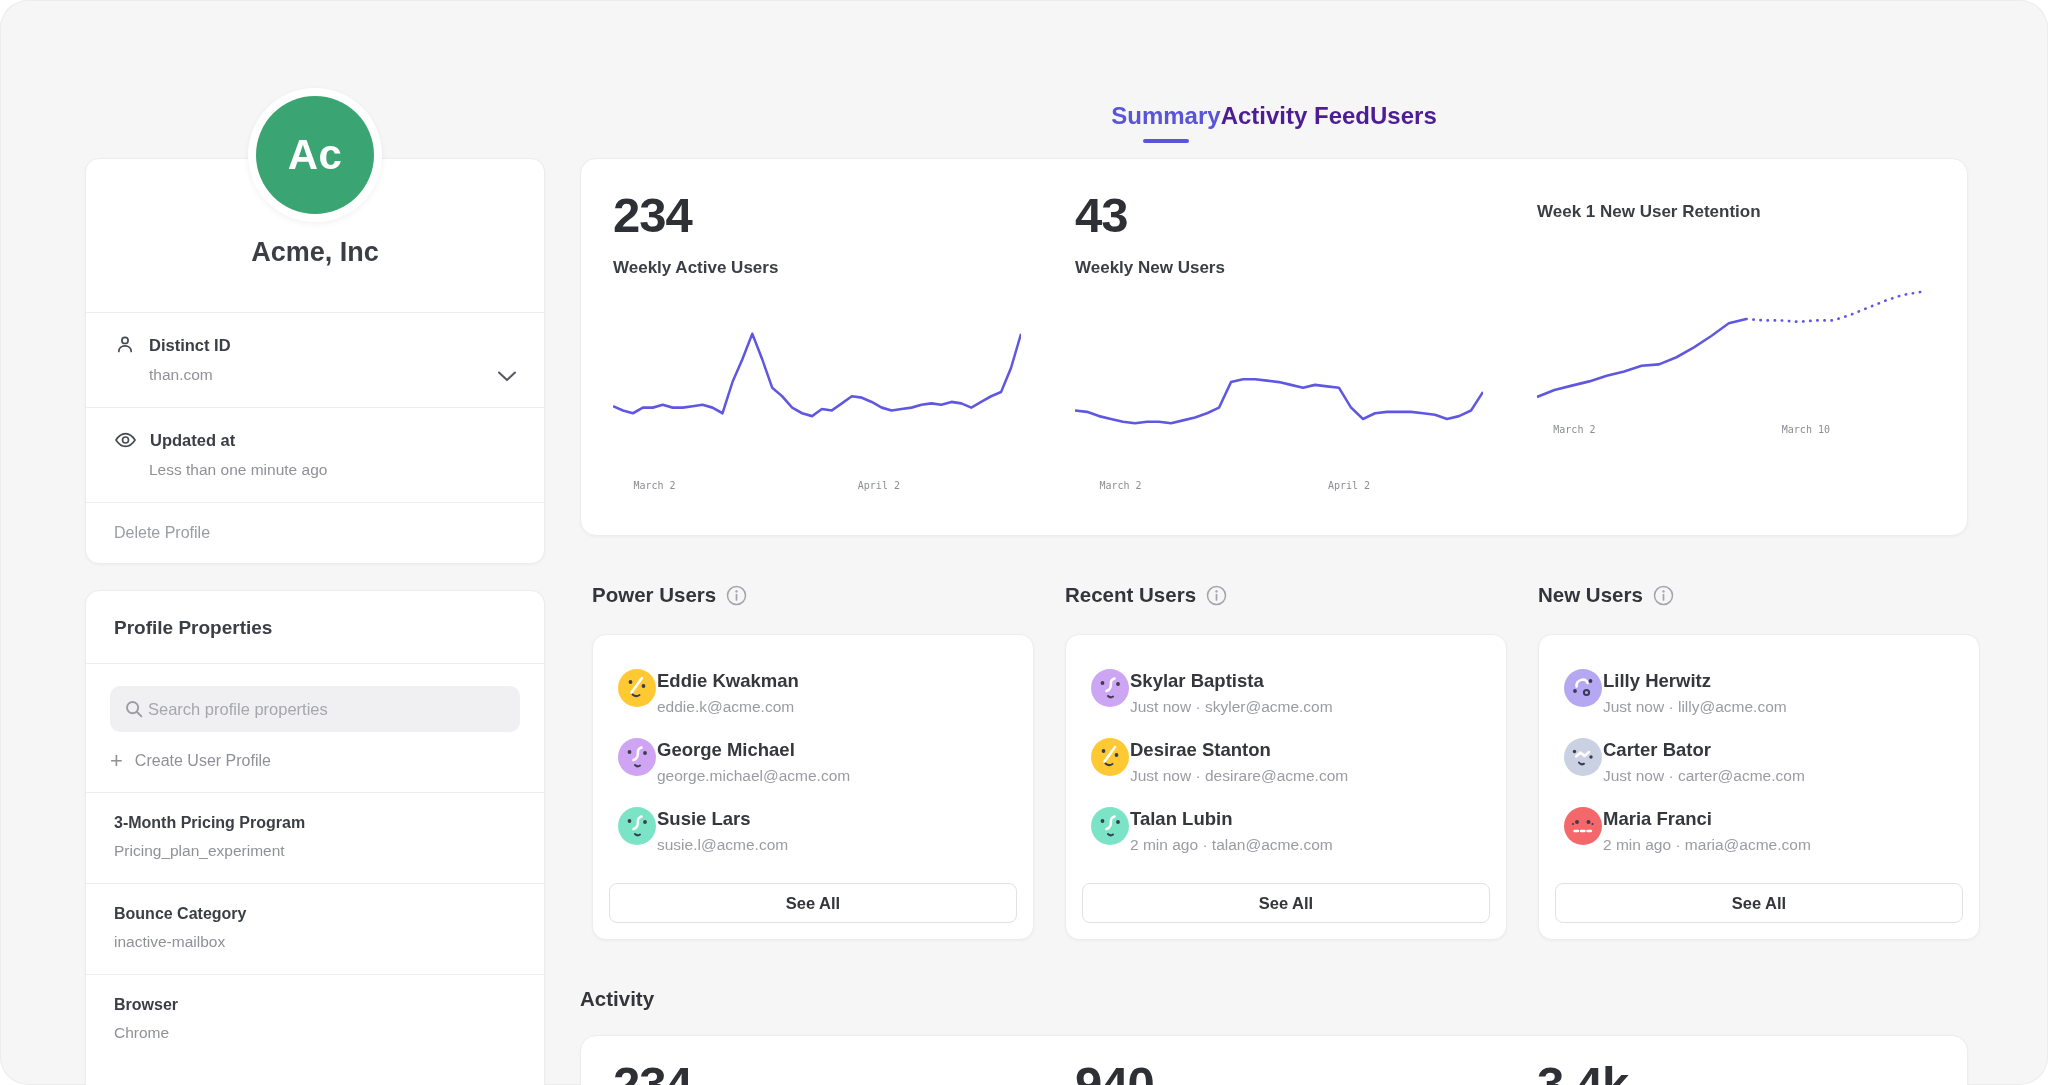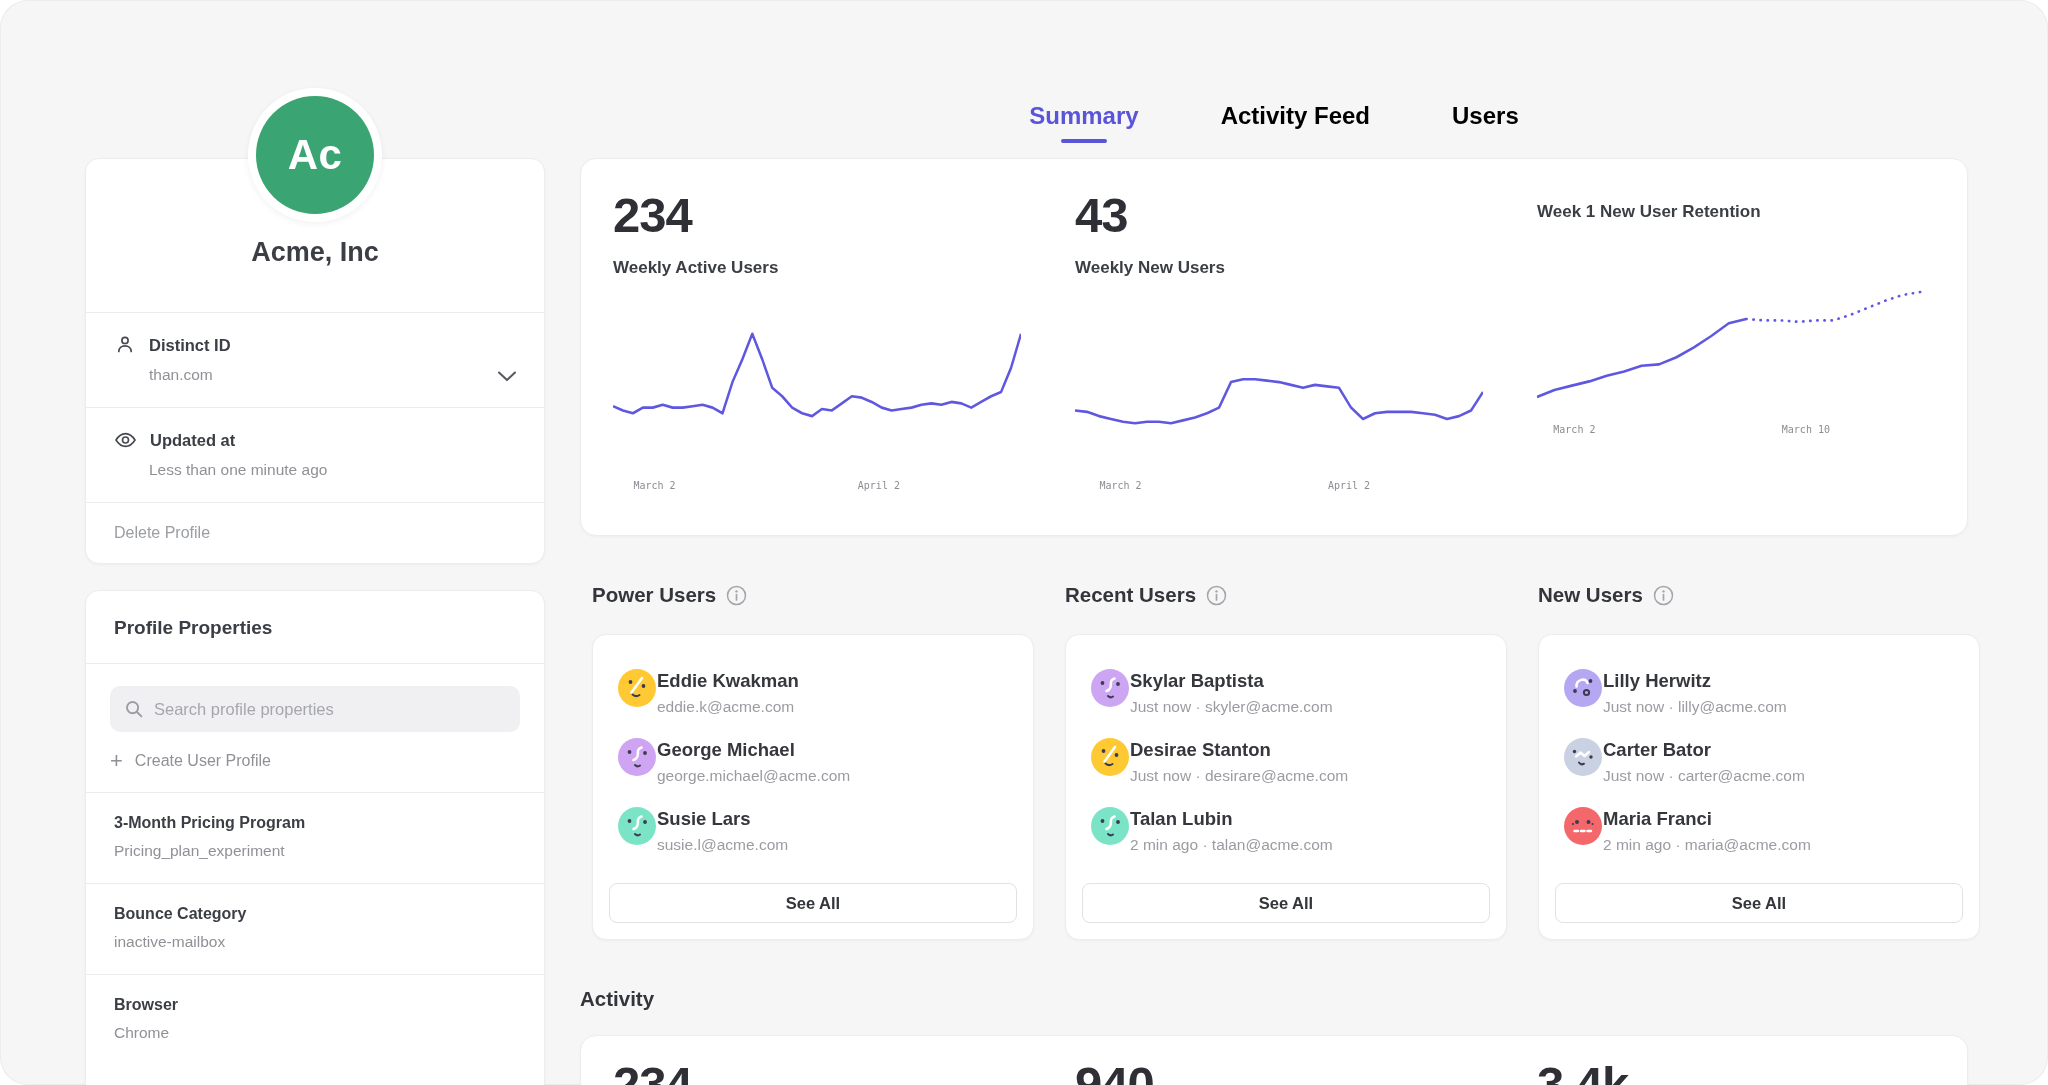--- a/index.html
+++ b/index.html
@@ -16,33 +16,33 @@
   .profile-name{padding-top:78px;text-align:center;font-size:27px;font-weight:700;color:#3b3e44;padding-bottom:44px;}
   .divider{height:1px;background:#ededf0;}
   .field-row{position:relative;padding:21px 28px 23px 28px;}
   .field-head{display:flex;align-items:center;gap:13px;}
   .field-label{font-size:16.5px;font-weight:700;color:#3b3e44;}
   .field-value{margin:10px 0 0 35px;font-size:15.5px;color:#8f9196;}
   .chevron{position:absolute;right:26px;top:56px;}
   .delete-row{padding:21px 28px;font-size:16px;color:#9a9da2;cursor:pointer;}
   .props-card{position:absolute;top:590px;left:0;width:460px;height:560px;}
   .props-title{padding:26px 28px 24px;font-size:19px;font-weight:700;color:#3b3e44;}
-  .search-box{margin:22px 24px 0;height:46px;background:#f0f0f2;border-radius:10px;display:flex;align-items:center;padding:0 14px;gap:8px;}
+  .search-box{margin:22px 24px 0;height:46px;background:#f0f0f2;border-radius:10px;display:flex;align-items:center;padding:0 14px;gap:2px;}
   .search-box input{border:none;outline:none;background:transparent;font-size:16.5px;color:#55585e;width:100%;font-family:inherit;}
   .search-box input::placeholder{color:#a5a7ac;}
   .create-row{margin:18px 24px 20px;display:flex;align-items:center;gap:12px;color:#8f9196;font-size:16px;cursor:pointer;}
   .plus-glyph{font-size:22px;line-height:1;color:#8f9196;}
   .prop-row{padding:21px 28px 23px;}
   .prop-name{font-size:16px;font-weight:700;color:#3b3e44;}
   .prop-value{margin-top:10px;font-size:15.5px;color:#8f9196;}
 
   
   .main{position:absolute;left:580px;top:0;width:1388px;}
-  .tabs{position:absolute;top:98px;left:0;width:100%;display:flex;justify-content:center;gap:82px;}
-  .tab{display:flex;flex-direction:column;align-items:center;font-size:24px;font-weight:600;color:#000000;cursor:pointer;padding-top:4px;}
+  .tabs{position:absolute;top:98px;left:0;width:100%;display:flex;justify-content:center;}
+  .tab{display:flex;flex-direction:column;align-items:center;font-size:24px;font-weight:600;color:#4c1d95;cursor:pointer;padding-top:4px;}
   .tab.active{color:var(--accent,#5a54d8);}
   .tab-underline{width:46px;height:4px;border-radius:2px;background:transparent;margin-top:9px;}
   .tab.active .tab-underline{background:var(--accent,#5a54d8);}
 
   .summary-card{position:absolute;top:158px;left:0;width:1388px;height:378px;border-radius:16px;display:grid;grid-template-columns:1fr 1fr 1fr;}
   .stat-col{padding:28px 22px 0 32px;position:relative;}
   .stat-value{font-size:49px;font-weight:700;color:#2e3036;letter-spacing:-1px;}
   .stat-label{margin-top:15px;font-size:17px;font-weight:600;color:#3b3e44;}
   .chart-box{margin-top:38px;width:100%;height:152px;}
   .chart-box svg{width:100%;height:100%;display:block;}

